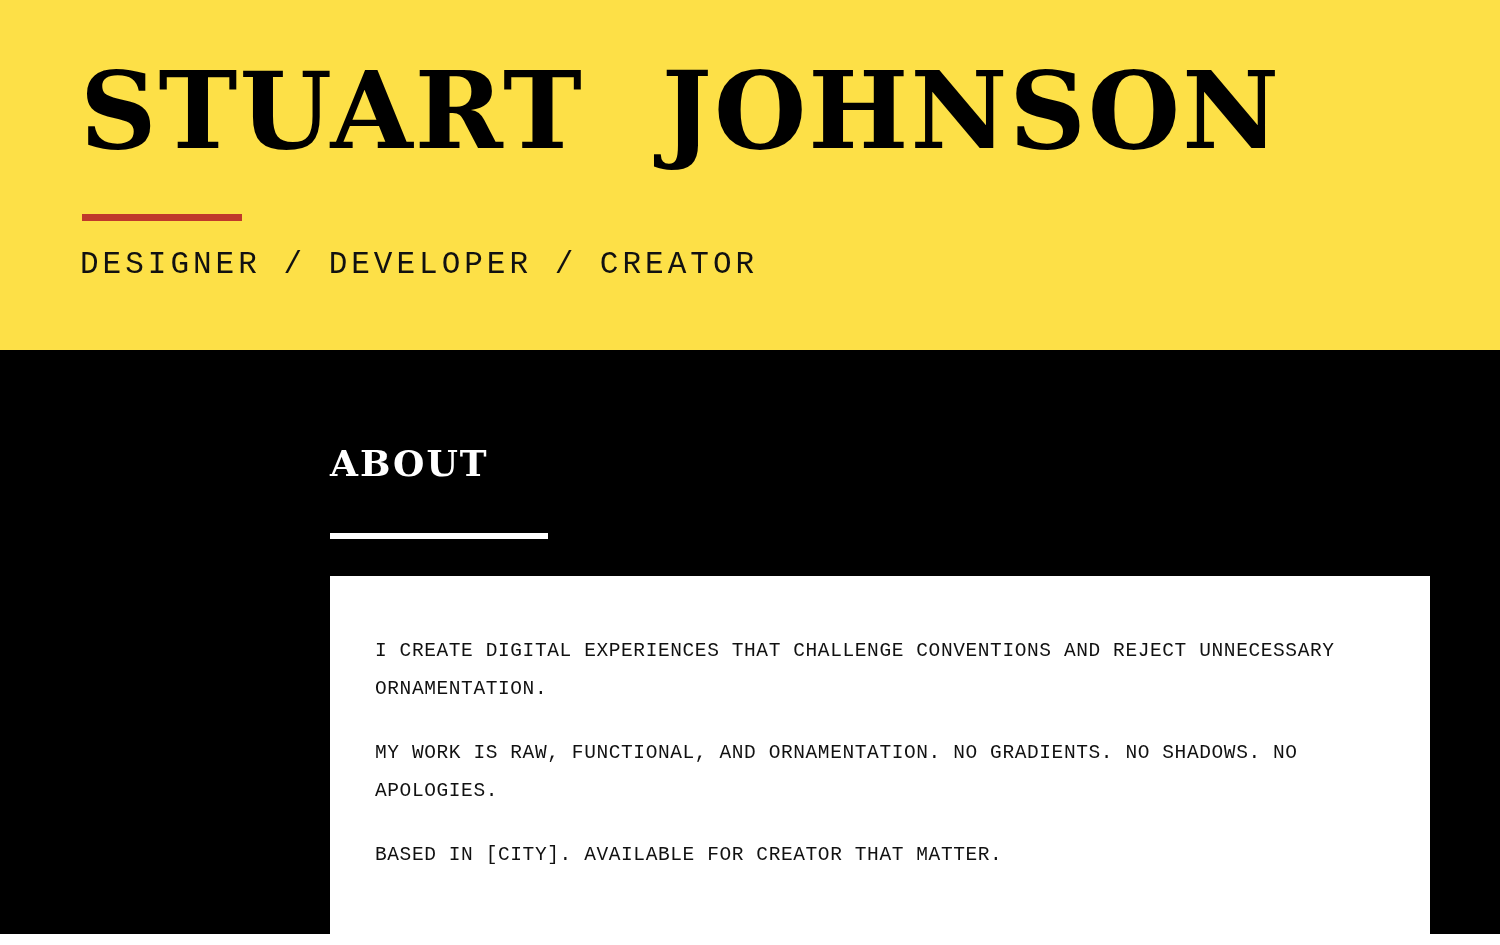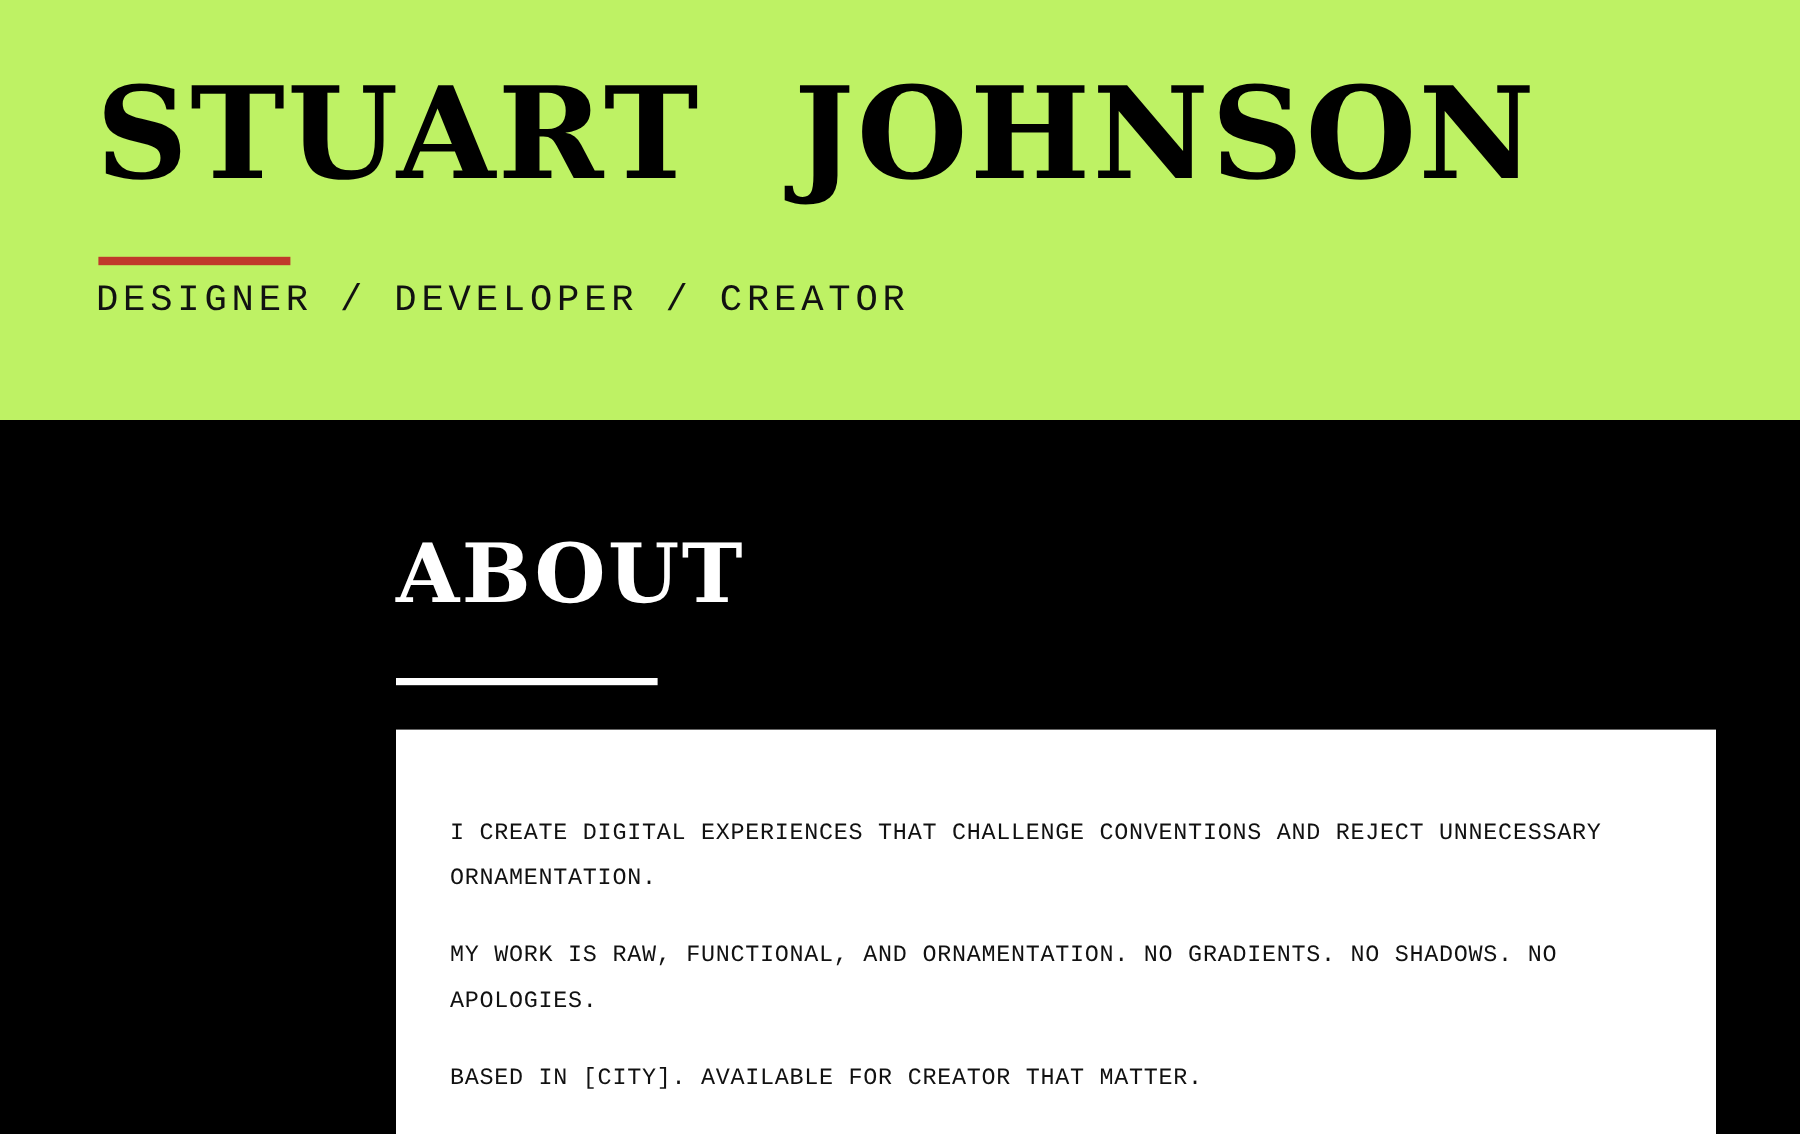--- a/index.html
+++ b/index.html
@@ -15,21 +15,21 @@
   }
 
   .page {
     width: 1500px;
     height: 945px;
     position: relative;
   }
 
   
   .hero {
-    background: #bef264;
+    background: #fde047;
     padding: 55px 0 0 0;
     height: 350px;
     box-sizing: border-box;
   }
 
   .hero-name {
     font-family: "DejaVu Serif", serif;
     font-weight: 700;
     font-size: 106px;
     line-height: 1.05;
@@ -45,42 +45,42 @@
     height: 7px;
     background: #c0392b;
     margin: 48px 0 0 82px;
   }
 
   .hero-tagline {
     font-family: "Liberation Mono", monospace;
     font-size: 31px;
     letter-spacing: 4px;
     color: #111111;
-    margin: 12px 0 0 0;
+    margin: 26px 0 0 0;
     padding-left: 80px;
     white-space: pre;
   }
 
   
   .about {
     background: #000000;
     min-height: 540px;
     padding: 95px 0 0 0;
     box-sizing: border-box;
   }
 
   .about-inner {
     padding-left: 330px;
     padding-right: 70px;
   }
 
   .about-title {
     font-family: "DejaVu Serif", serif;
     font-weight: 700;
-    font-size: 68px;
+    font-size: 36px;
     letter-spacing: 2px;
     color: #ffffff;
     margin: 0;
     line-height: 1;
   }
 
   .about-rule {
     width: 218px;
     height: 6px;
     background: #ffffff;
@@ -94,21 +94,21 @@
     width: 1100px;
     box-sizing: border-box;
   }
 
   .about-card p {
     font-family: "Liberation Mono", monospace;
     font-size: 19.5px;
     line-height: 1.95;
     letter-spacing: 0.6px;
     color: #111111;
-    margin: 11px 0 26px 0;
+    margin: 0 0 26px 0;
   }
   .about-card p:last-child {
     margin-bottom: 0;
   }
 </style>
 </head>
 <body>
 
 <div class="page">
 

